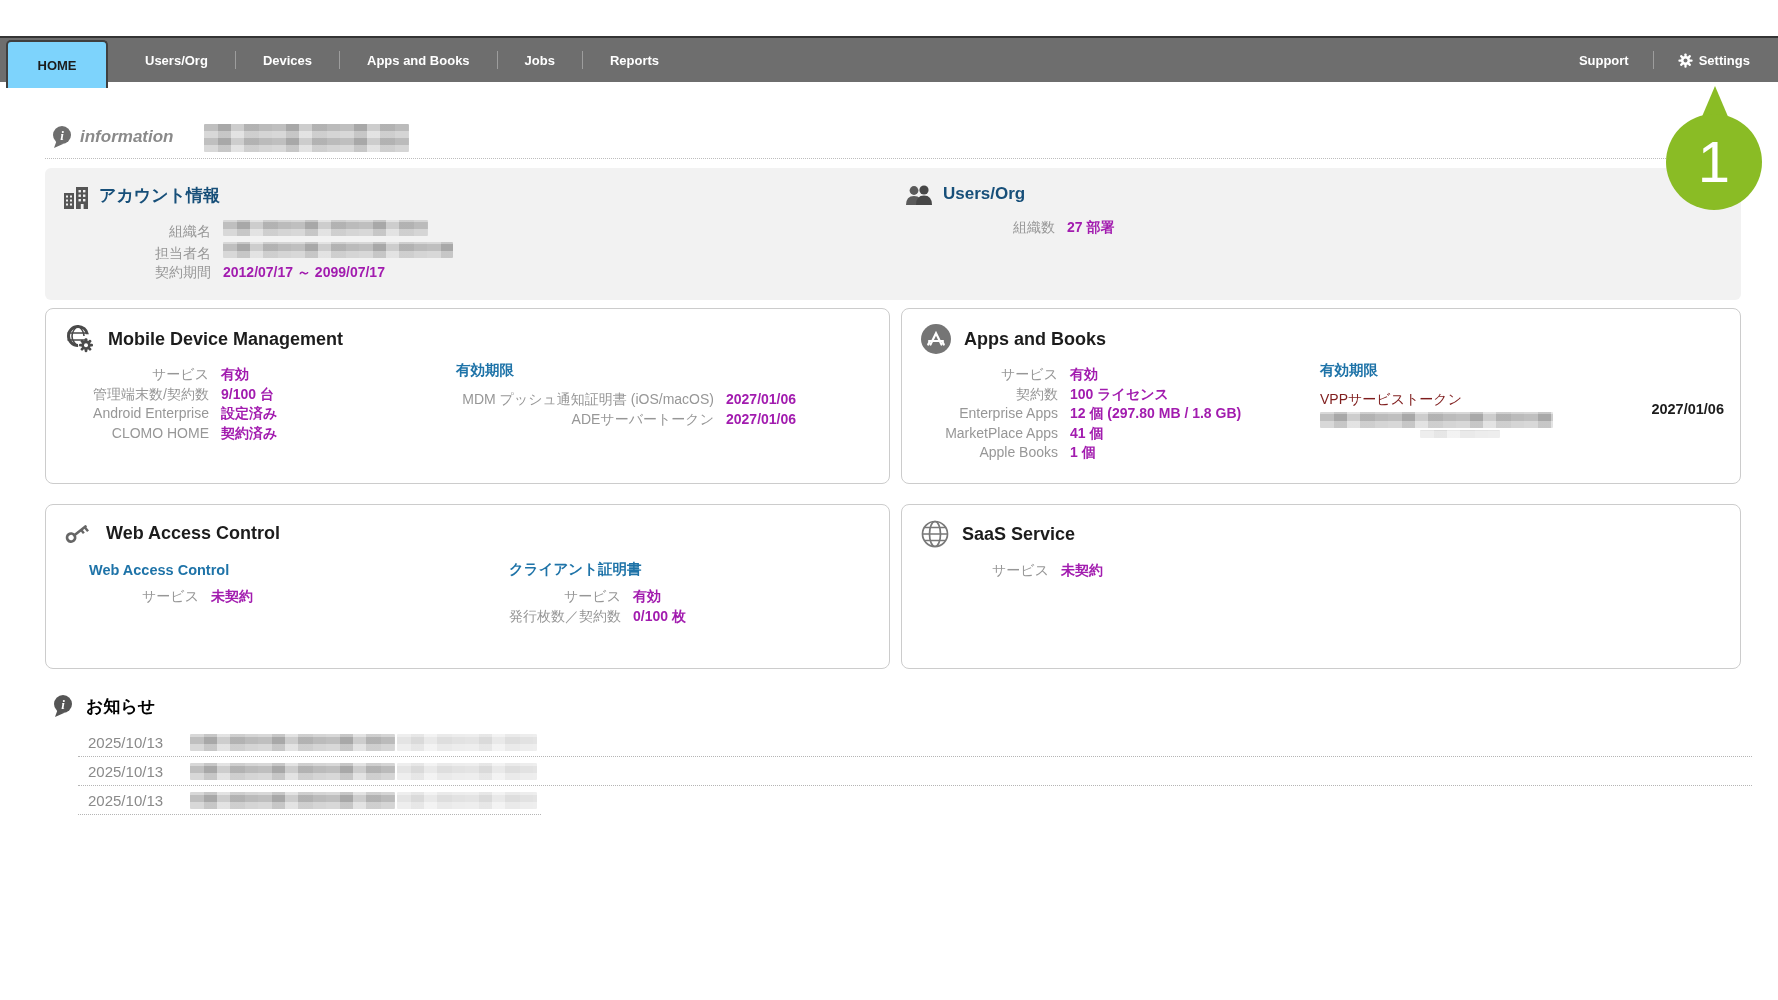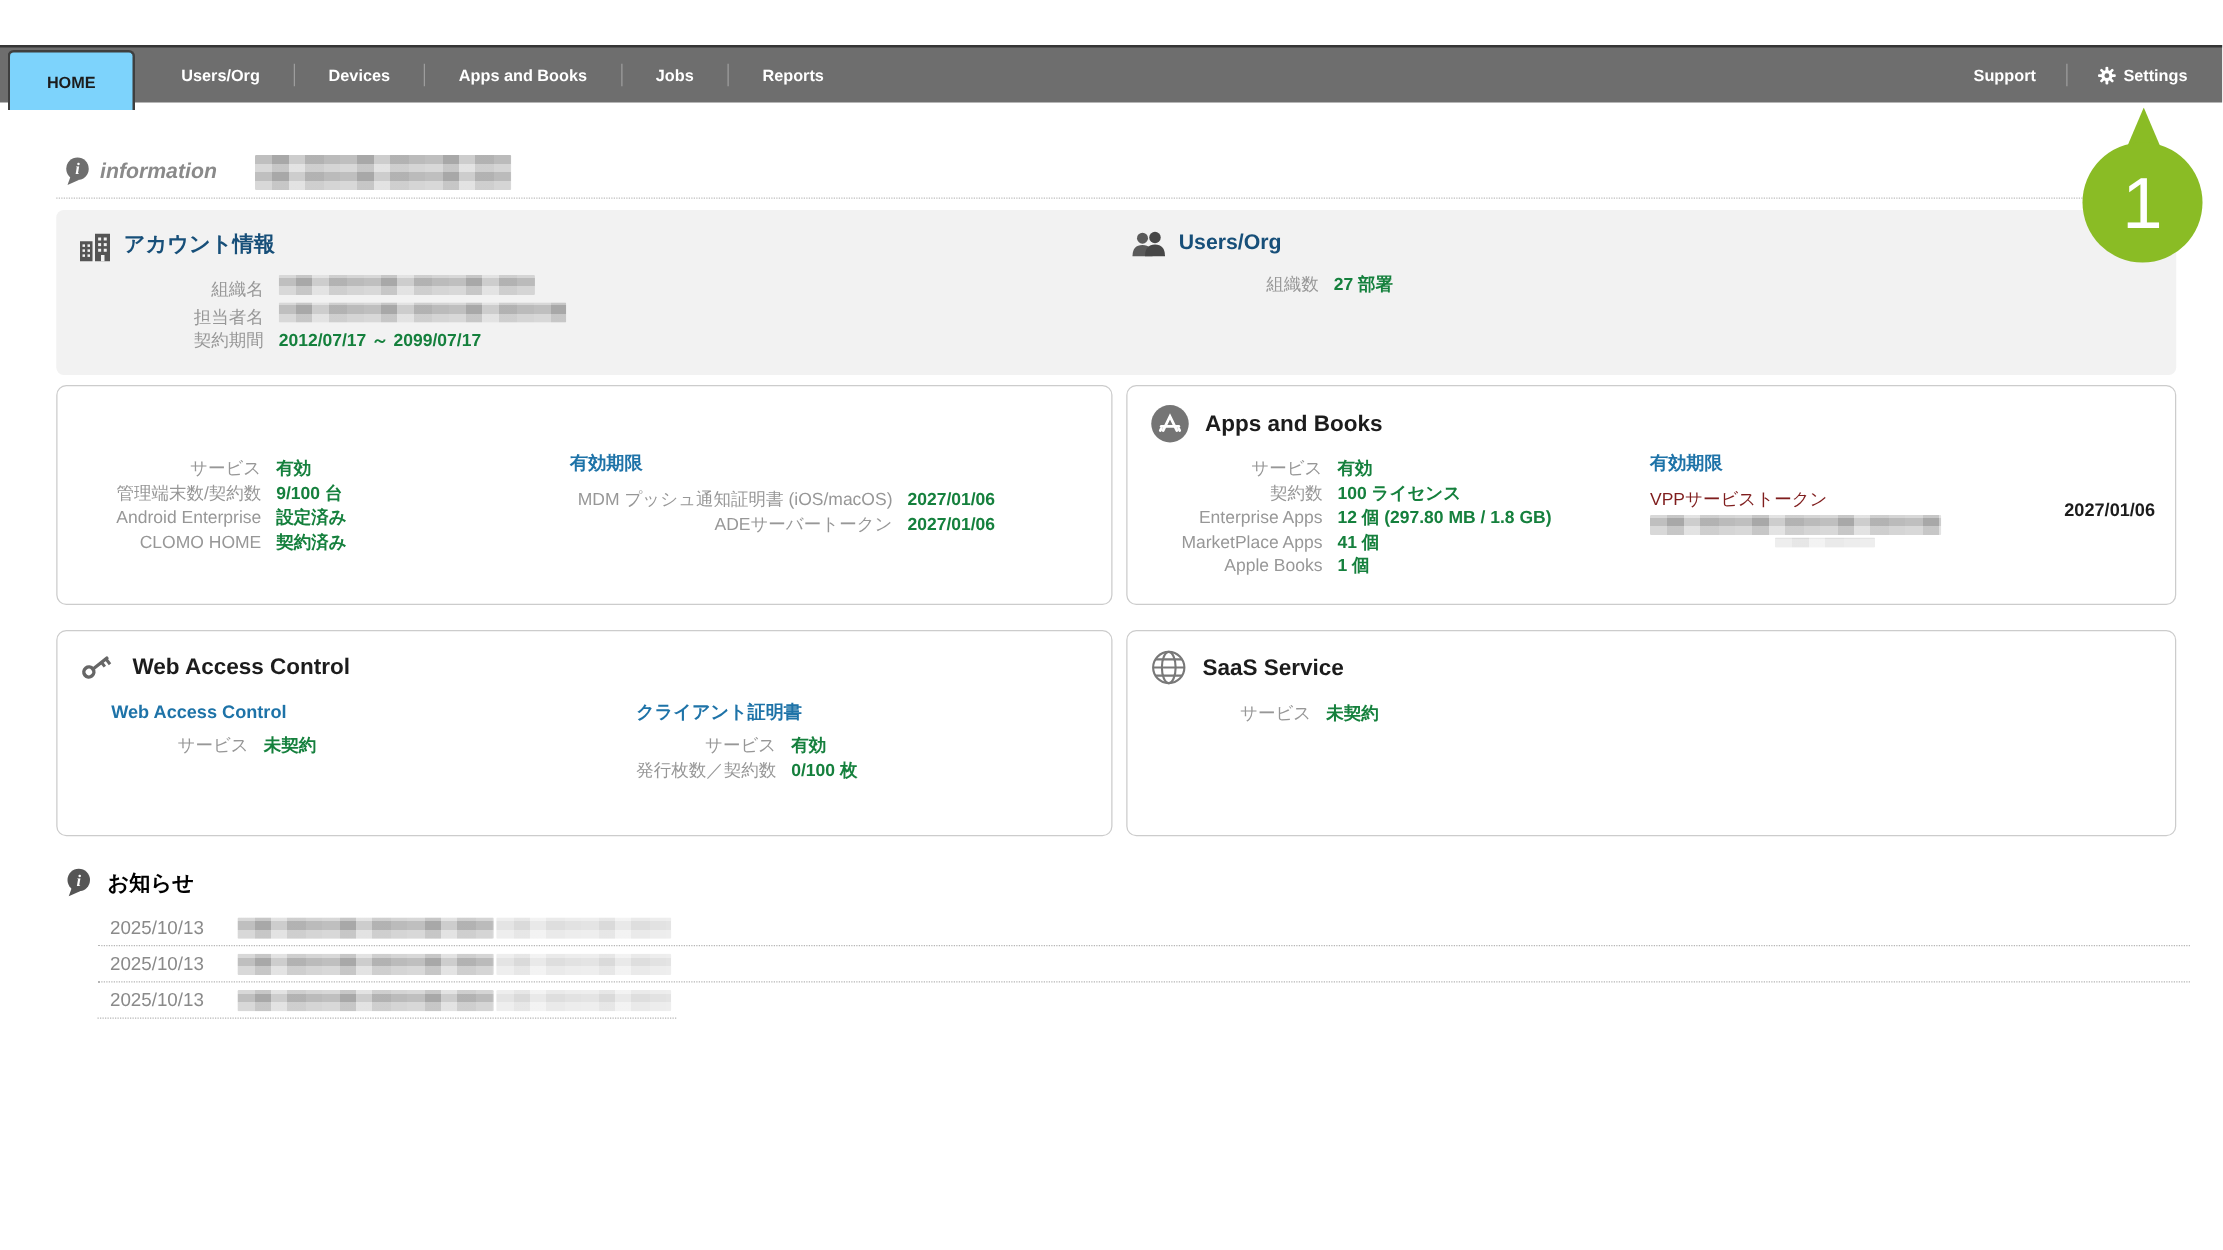--- a/index.html
+++ b/index.html
@@ -31,21 +31,21 @@
   .settings-wrap{display:flex; align-items:center; gap:6px; padding:0 0 0 24px; cursor:pointer;
     color:#fff; font-size:13px; font-weight:bold;}
   
   .marker{position:absolute; left:1662px; top:86px; width:104px; height:128px; z-index:20;}
   
   .section-title{font-size:17px; font-weight:bold; color:#174f79;}
   .card-title{font-size:18px; font-weight:bold; color:#1c1c1c;}
   .link{color:#1e73a8; font-weight:bold; font-size:14.5px; cursor:pointer;}
   .kv{display:flex; line-height:19.5px; font-size:14px; align-items:flex-end;}
   .kv .k{color:#979797; text-align:right; flex:none;}
-  .kv .v{color:#15803d; font-weight:bold; margin-left:12px; white-space:nowrap;}
+  .kv .v{color:#a21caf; font-weight:bold; margin-left:12px; white-space:nowrap;}
   .px{
     display:inline-block; border-radius:1px;
     background:
       repeating-linear-gradient(0deg, rgba(255,255,255,.28) 0 7px, rgba(0,0,0,.05) 7px 14px),
       repeating-linear-gradient(90deg,#c9c9c9 0 14px,#b1b1b1 14px 27px,#d8d8d8 27px 40px,#bcbcbc 40px 55px,#c5c5c5 55px 68px);
   }
   .px.light{opacity:.42;}
   
   .info-row{
     position:absolute; left:45px; top:124px; right:30px; height:34px;
@@ -231,20 +231,37 @@
       <div class="users-rows">
         <div class="kv">
           <span class="k">組織数</span>
           <span class="v">27 部署</span>
         </div>
       </div>
     </div>
   </div>
 
   <div class="card mdm">
+    <div class="card-head">
+      <span>
+        <svg class="icon-svg" width="32" height="32" viewBox="0 0 32 32">
+          <path d="M14 2 a11 11 0 1 0 0 22 l0 -3 a8 8 0 1 1 0 -16 a8 8 0 0 1 7.8 6.2 l3.1 0 A11 11 0 0 0 14 2 z" fill="#4a4a4a"></path>
+          <path d="M3.5 10 h20 M3.5 17 h18 M14 2.5 q-6 5 -6 10.5 t6 10.5 M14 2.5 q6 5 6 10.5" stroke="#4a4a4a" stroke-width="1.6" fill="none"></path>
+          <g fill="#4a4a4a">
+            <rect x="20.6" y="15.2" width="2.8" height="14" rx="1.1"></rect>
+            <rect x="20.6" y="15.2" width="2.8" height="14" rx="1.1" transform="rotate(45 22 22.2)"></rect>
+            <rect x="20.6" y="15.2" width="2.8" height="14" rx="1.1" transform="rotate(90 22 22.2)"></rect>
+            <rect x="20.6" y="15.2" width="2.8" height="14" rx="1.1" transform="rotate(135 22 22.2)"></rect>
+            <circle cx="22" cy="22.2" r="4.6"></circle>
+          </g>
+          <circle cx="22" cy="22.2" r="2" fill="#fff"></circle>
+        </svg>
+      </span>
+      <span class="card-title">Mobile Device Management</span>
+    </div>
     <div class="mdm-rows">
       <div class="kv">
           <span class="k">サービス</span>
           <span class="v">有効</span>
         </div>
       <div class="kv">
           <span class="k">管理端末数/契約数</span>
           <span class="v">9/100 台</span>
         </div>
       <div class="kv">

